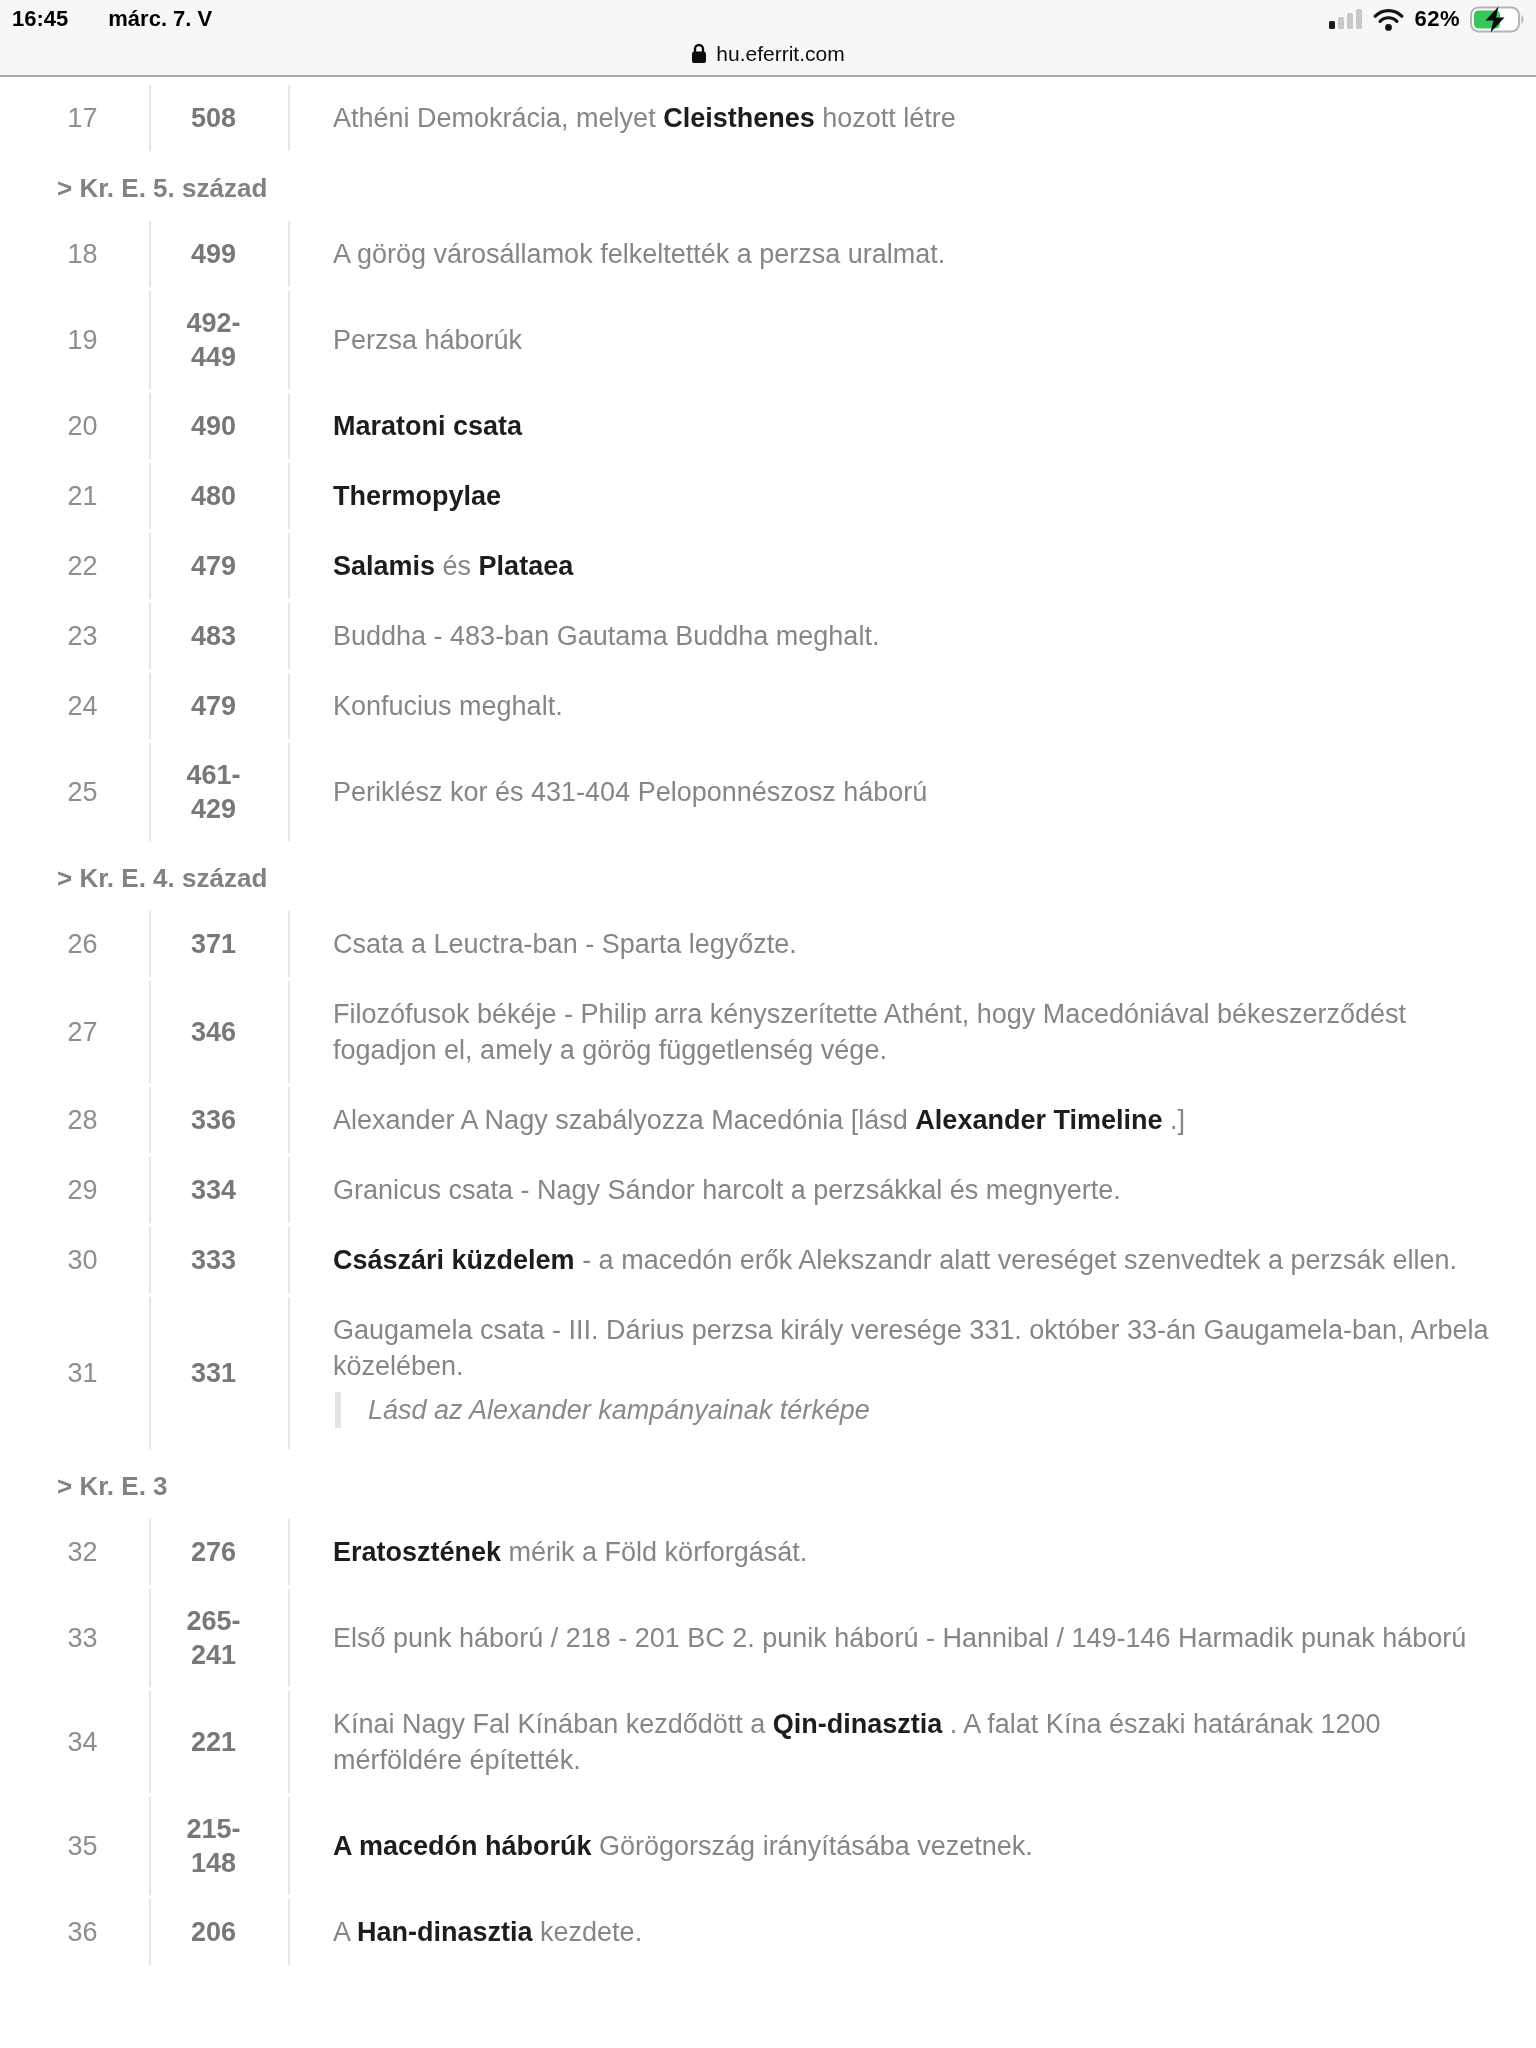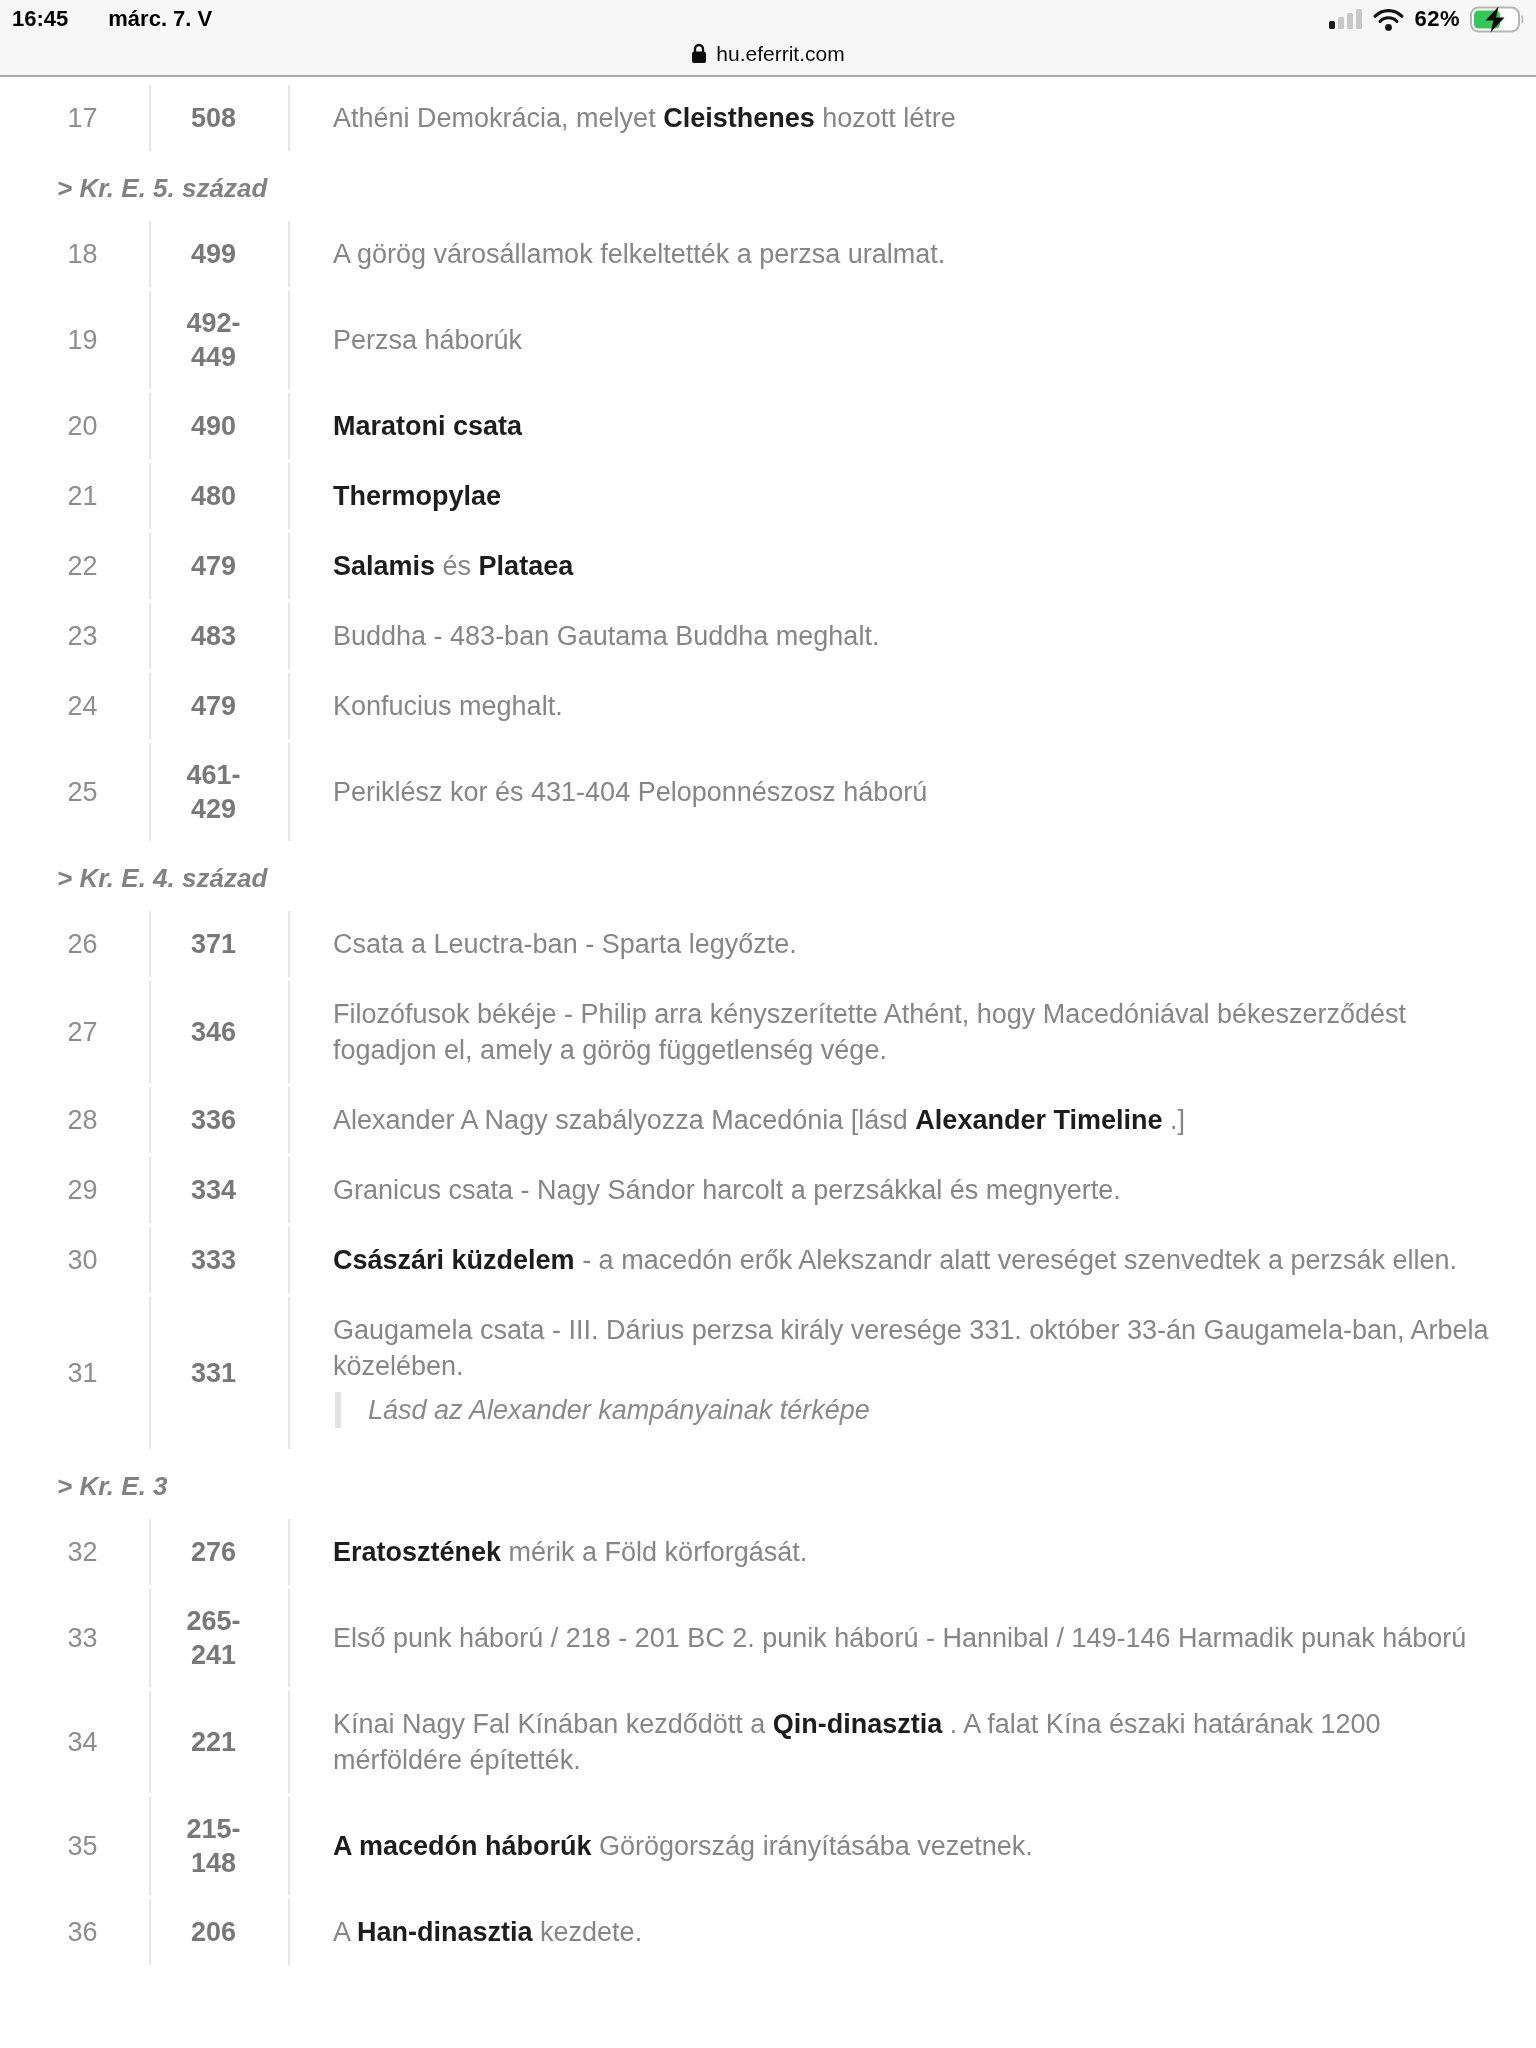--- a/index.html
+++ b/index.html
@@ -38,21 +38,21 @@
   }
   .cell.desc { flex: 1; padding: 15px 46px 15px 43px; }
   .desc-inner { font-size: 27px; line-height: 36px; color: #868686; }
   .desc-inner a.link { color: #1d1d1d; font-weight: 600; text-decoration: none; cursor: pointer; }
   .note {
     margin: 8px 0 6px 2px; padding-left: 27px; border-left: 6px solid #e3e3e3;
     font-style: italic; color: #8a8a8a; font-size: 27px; line-height: 36px;
   }
   .section-header {
     margin: 20px 0 16px 57px; font-size: 26px; line-height: 34px;
-    font-weight: 700; font-style: italic; color: #828282;
+    font-weight: 700; color: #828282;
   }
 </style>
 </head>
 <body>
 
 <div class="screen">
   <header class="chrome">
     <div class="status-bar">
       <div class="status-left">
         <span>16:45</span>

